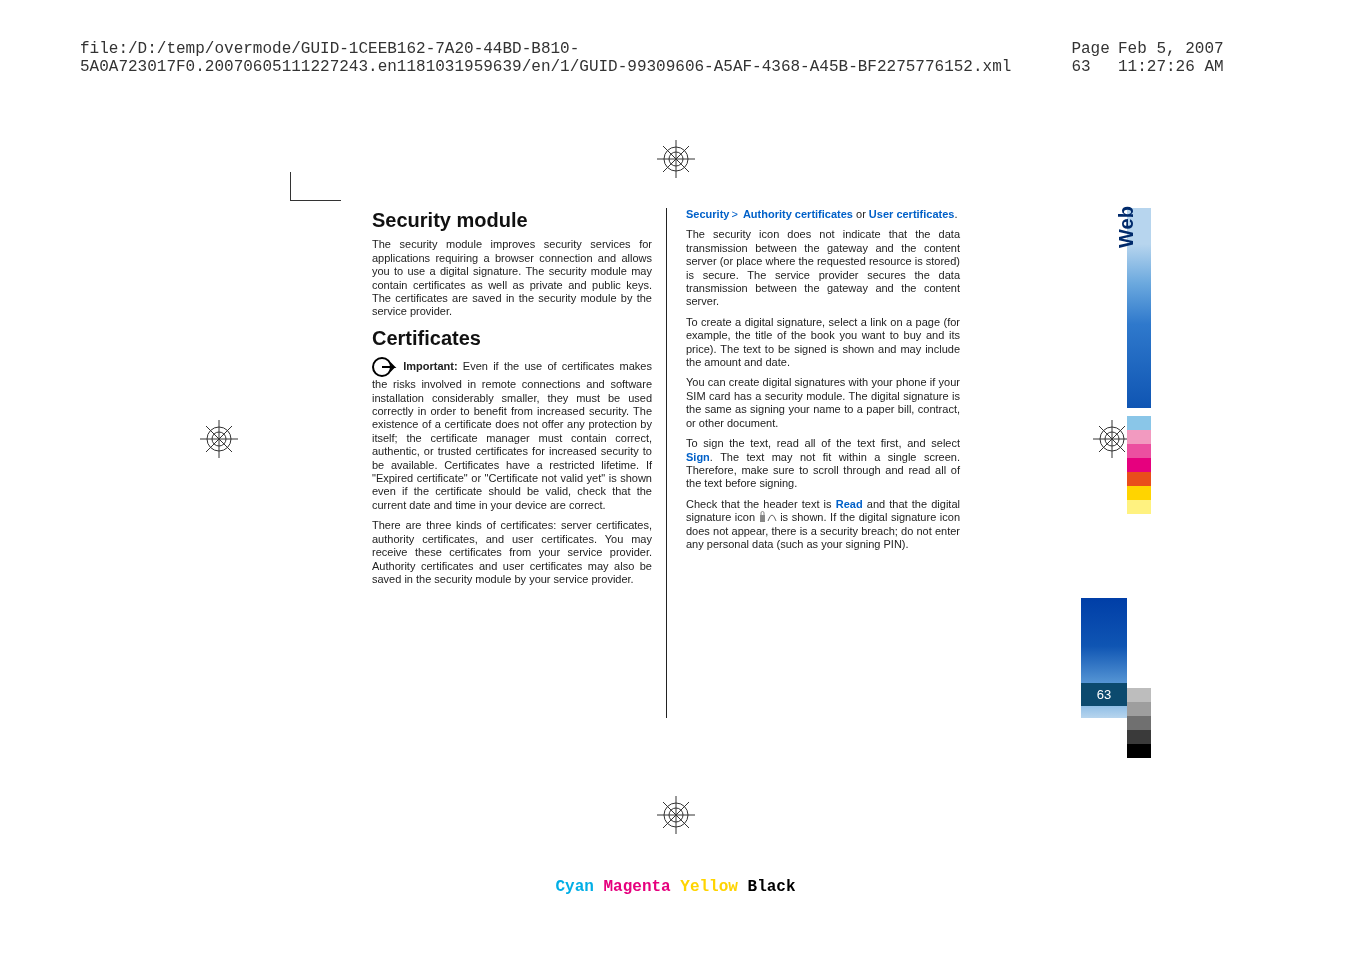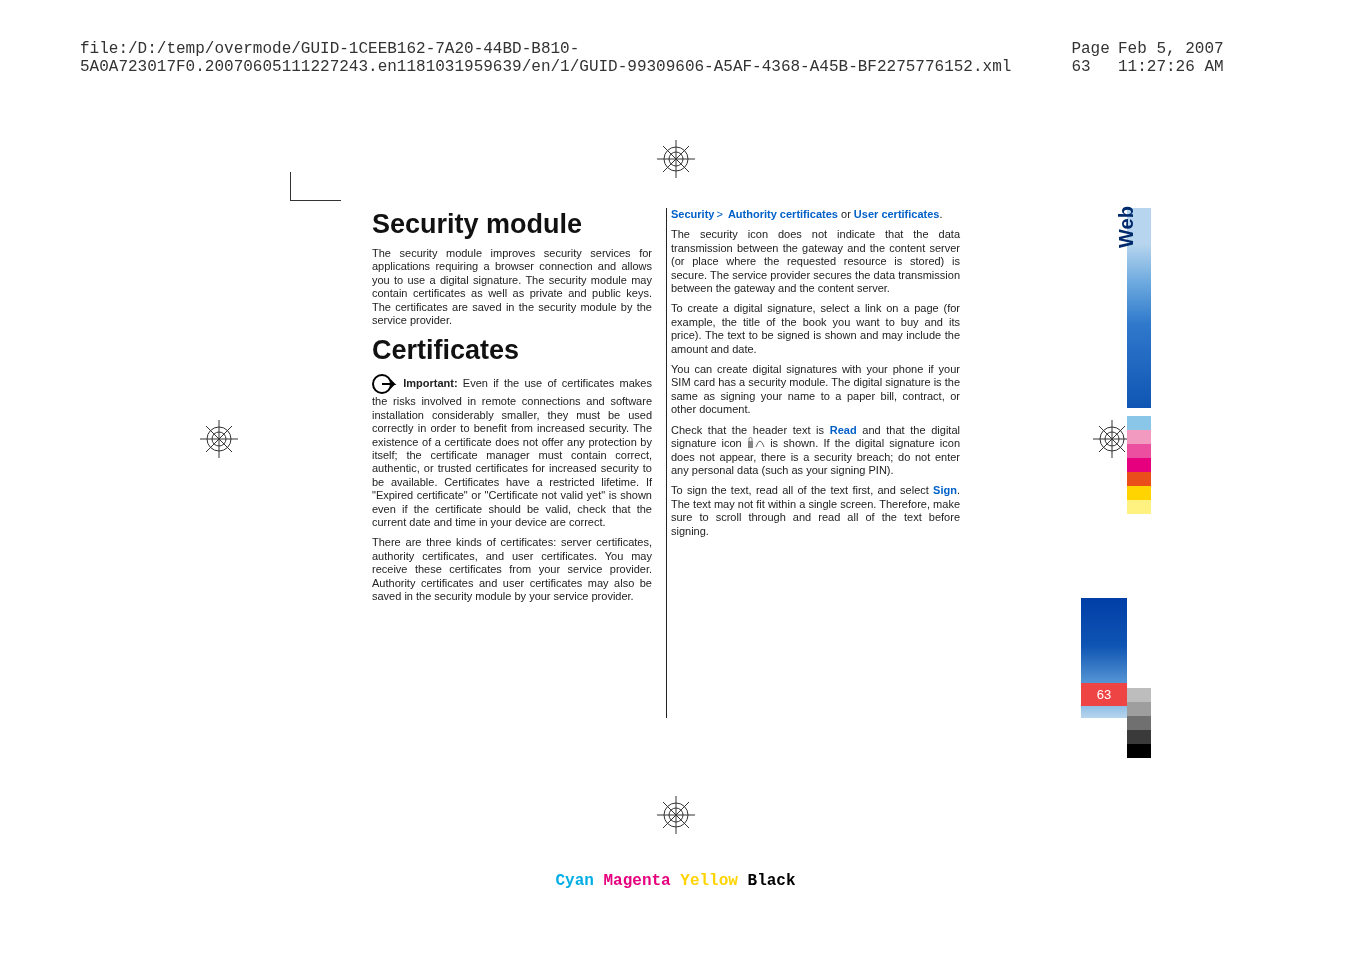--- a/index.html
+++ b/index.html
@@ -46,25 +46,25 @@
     display: flex;
   }
   .col {
     width: 294px;
     padding-right: 14px;
     box-sizing: border-box;
     line-height: 1.22;
   }
   .col + .col {
     border-left: 1px solid #222;
-    padding-left: 4px;
+    padding-left: 19px;
     padding-right: 0;
   }
   h2.section {
-    font-size: 27px;
+    font-size: 20px;
     font-weight: bold;
     margin: 0 0 6px 0;
     color: #111;
   }
   p { margin: 0 0 7px 0; text-align: justify; }
   .link { color: #0060c8; font-weight: bold; }
   .sep { color: #0060c8; padding: 0 2px; }
   .imp-icon {
     display: inline-block;
     vertical-align: -8px;
@@ -116,33 +116,33 @@
     width:46px; height:120px;
     background: linear-gradient(#003ea7, #0f55b3 40%, #6aa8de 80%, #b7d5ee);
   }
   .pnum {
     position:absolute;
     left:10px; bottom:12px;
     width:46px;
     text-align:center;
     color:#fff;
     font-size:13px;
-    background:#ef4444;
+    background:#0c4a6e;
     padding:4px 0;
   }
   .grey-stack {
     position:absolute;
     right:0; bottom:-40px;
     width:24px;
   }
   .gbar { height:14px; width:24px; }
 
   .footer-cmyk {
     position:absolute;
-    bottom:64px;
+    bottom:58px;
     left:50%;
     transform:translateX(-50%);
     font-family:"Courier New",monospace;
     font-size:16px;
     font-weight:bold;
   }
   .cyan{color:#00aee6}.magenta{color:#e6007e}.yellow{color:#ffd400}.black{color:#000}
 </style>
 </head>
 <body>
@@ -204,30 +204,30 @@
   </div>
 
   <div class="col">
     <p>
       <span class="link">Security</span><span class="sep">&gt;</span>
       <span class="link">Authority certificates</span><span> or </span><span class="link">User certificates</span>.
     </p>
     <p>The security icon does not indicate that the data transmission between the gateway and the content server (or place where the requested resource is stored) is secure. The service provider secures the data transmission between the gateway and the content server.</p>
     <p>To create a digital signature, select a link on a page (for example, the title of the book you want to buy and its price). The text to be signed is shown and may include the amount and date.</p>
     <p>You can create digital signatures with your phone if your SIM card has a security module. The digital signature is the same as signing your name to a paper bill, contract, or other document.</p>
+    <p>
+      <span>To sign the text, read all of the text first, and select </span><span class="link">Sign</span><span>. The text may not fit within a single screen. Therefore, make sure to scroll through and read all of the text before signing.</span>
+    </p>
     <p>
       <span>Check that the header text is </span><span class="link">Read</span><span> and that the digital signature icon </span>
       <svg class="mini-icon" viewBox="0 0 18 12">
         <rect x="1" y="4" width="5" height="7" fill="#888"></rect>
           <path d="M2 4 v-2 a1.5 1.5 0 0 1 3 0 v2" fill="none" stroke="#888"></path>
         <path d="M9 10 q2 -6 4 -6 q2 0 4 6" fill="none" stroke="#666"></path>
       </svg><span> is shown. If the digital signature icon does not appear, there is a security breach; do not enter any personal data (such as your signing PIN).</span>
-    </p>
-    <p>
-      <span>To sign the text, read all of the text first, and select </span><span class="link">Sign</span><span>. The text may not fit within a single screen. Therefore, make sure to scroll through and read all of the text before signing.</span>
     </p>
   </div>
 </div>
 
 <div class="side-block">
   <div class="side-gradient-top"></div>
   <div class="side-label-wrap">
     <div class="side-label">Web</div>
   </div>
   <div class="side-color-bars">

